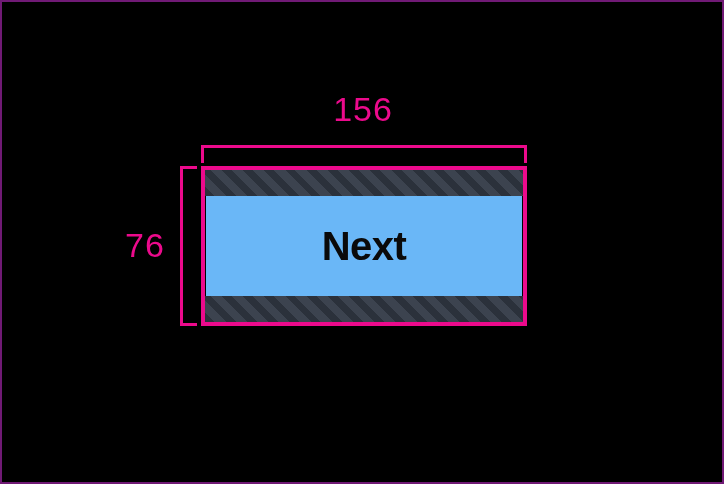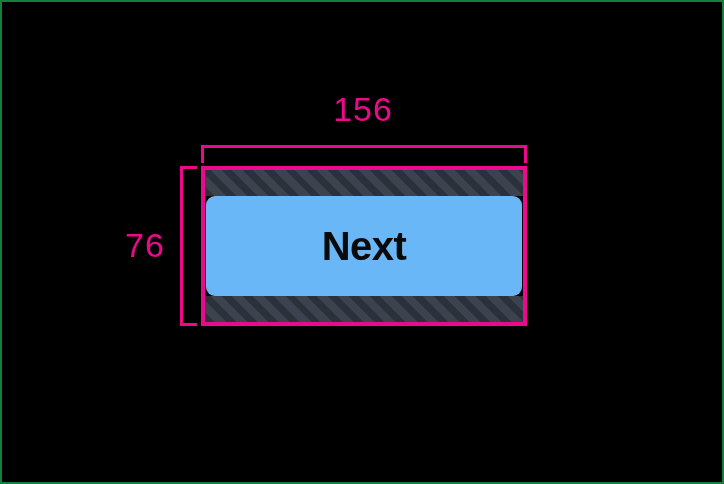--- a/index.html
+++ b/index.html
@@ -11,21 +11,21 @@
   body {
     font-family: "Liberation Sans", sans-serif;
   }
 
   #screen {
     position: relative;
     width: 724px;
     height: 484px;
     background: #000000;
     box-sizing: border-box;
-    border: 2px solid #15803d;
+    border: 2px solid #701a75;
     overflow: hidden;
   }
 
   
   .dim-label {
     position: absolute;
     color: #ec0a8c;
     font-family: "Liberation Sans", sans-serif;
     font-weight: 400;
     letter-spacing: 1px;
@@ -101,21 +101,21 @@
       #2b313b 7px,
       #3c434f 7px,
       #3c434f 15px
     );
   }
 
   
   #button-surface {
     flex: 1 1 auto;
     background: #6ab7f7;
-    border-radius: 9px;
+    border-radius: 0;
     margin: 0 1px;
     display: flex;
     align-items: center;
     justify-content: center;
   }
 
   #button-label {
     color: #0a0a0a;
     font-family: "Liberation Sans", sans-serif;
     font-weight: bold;

